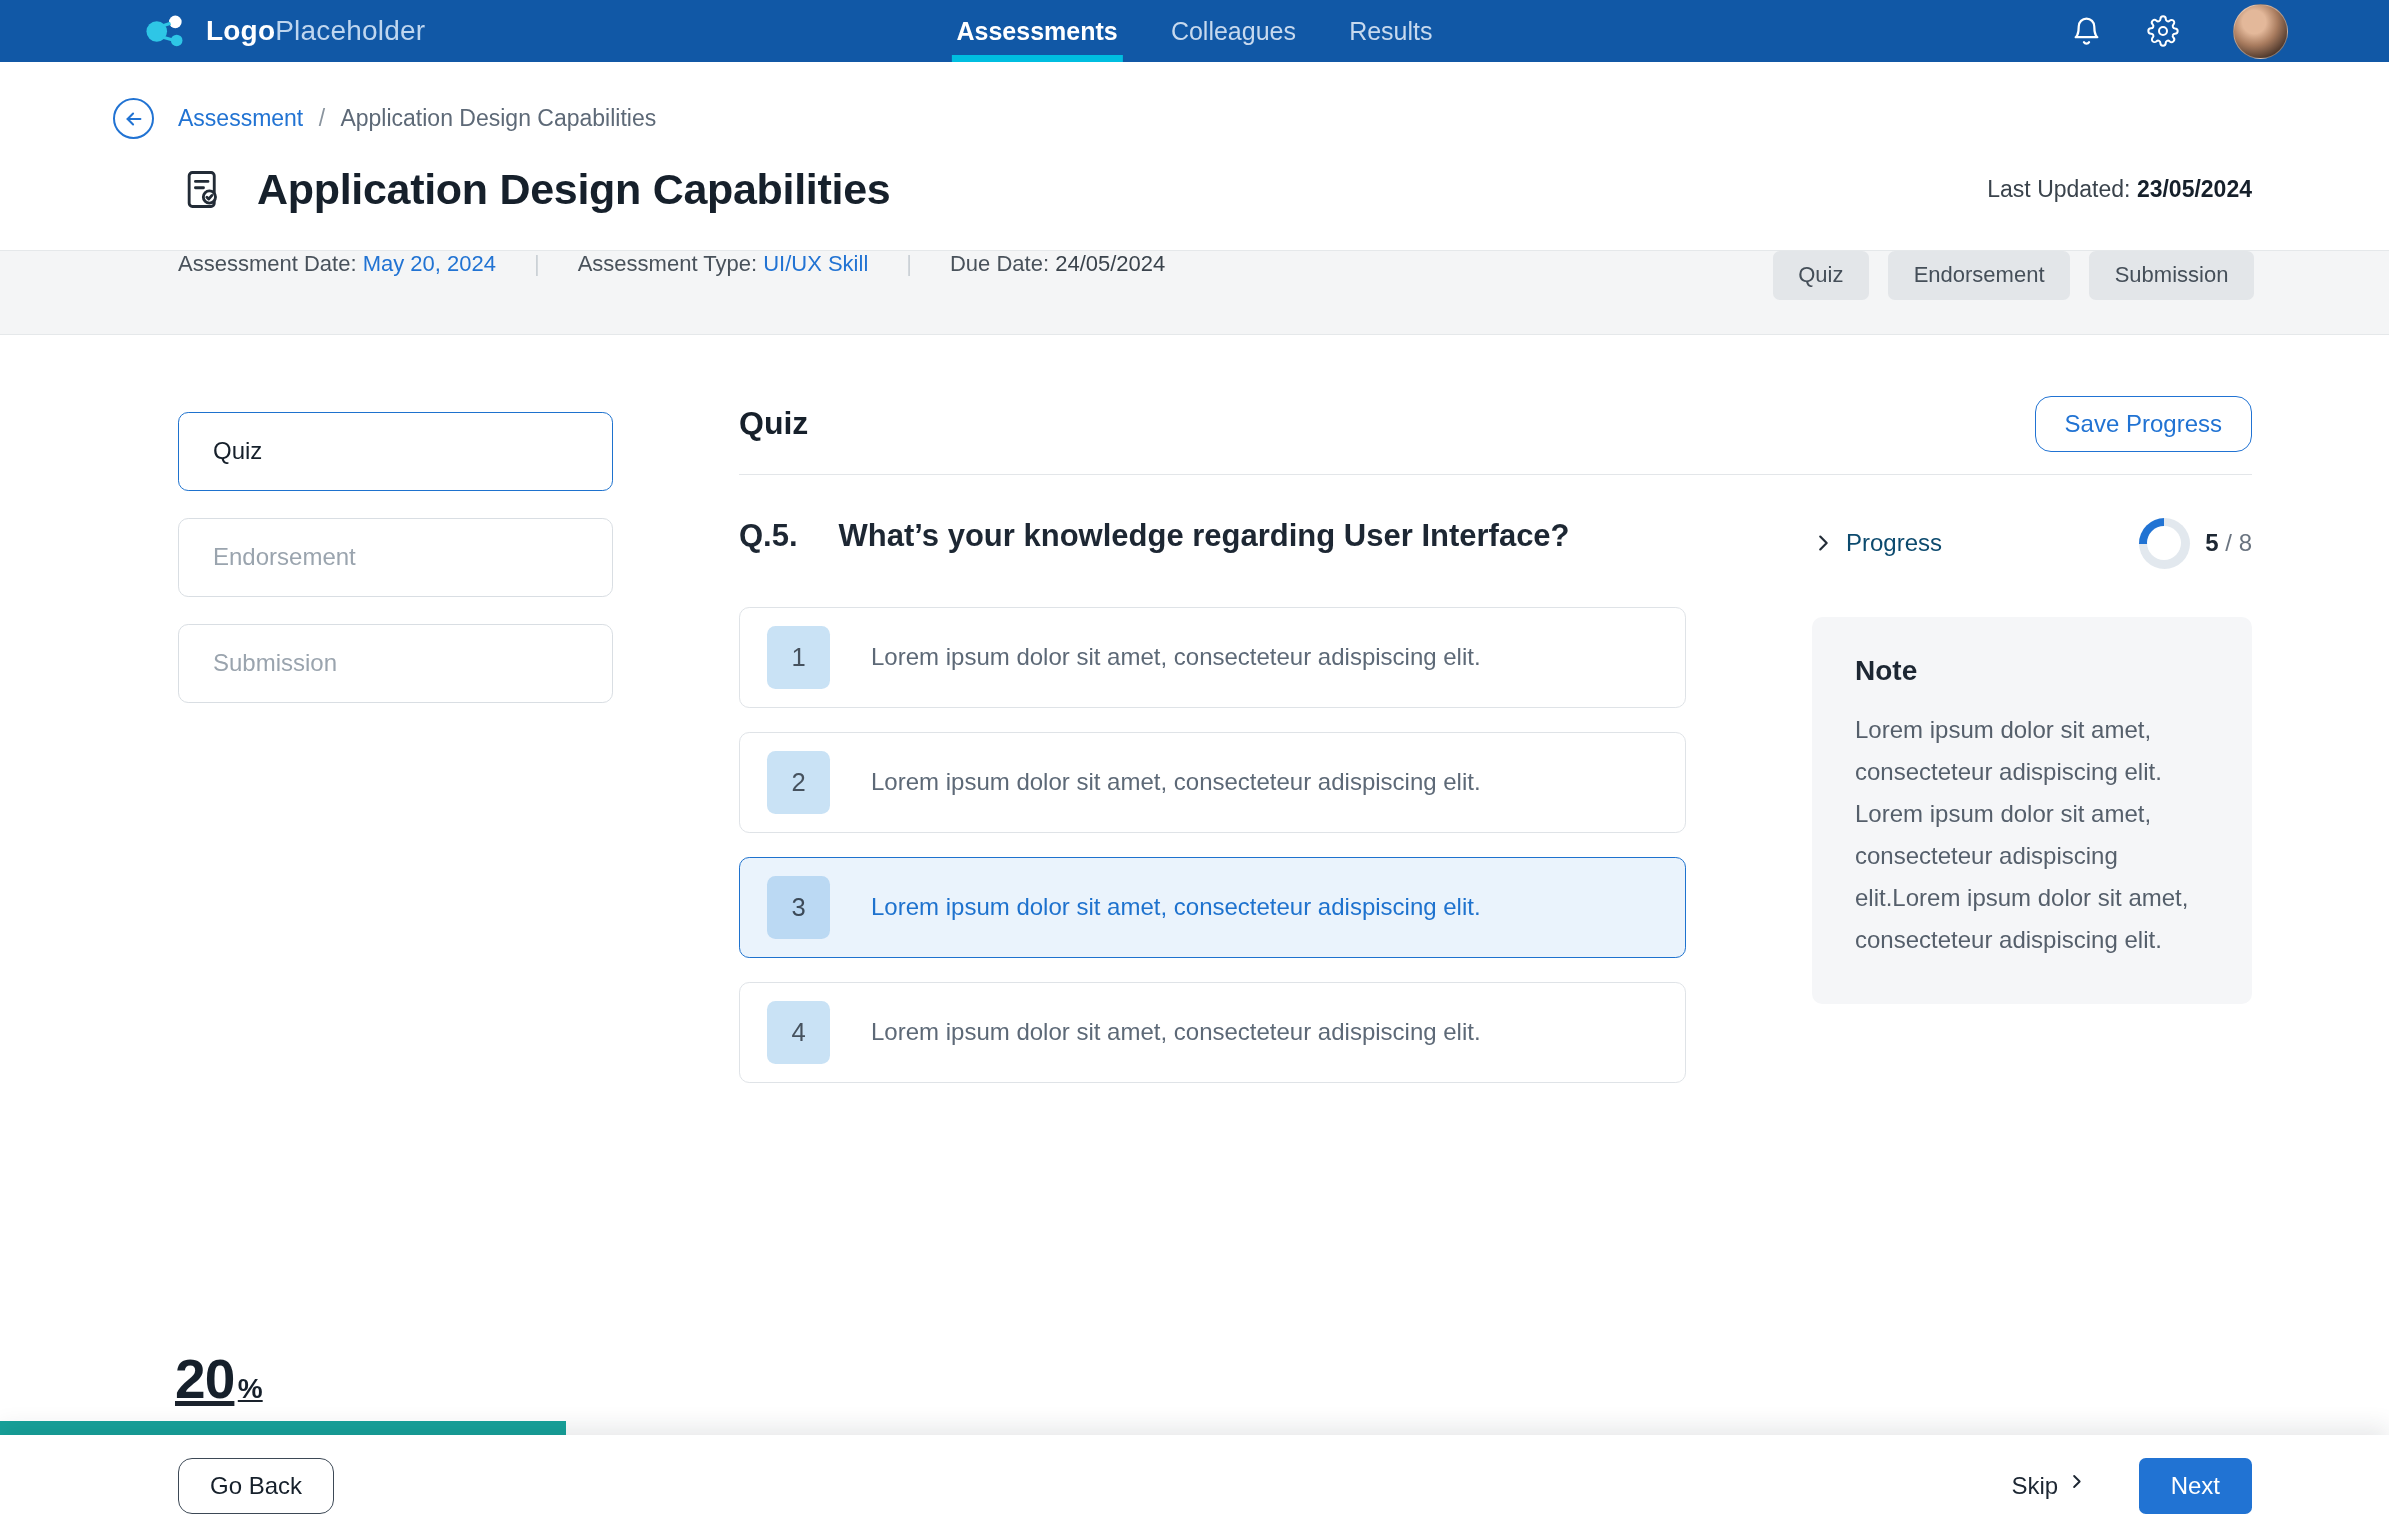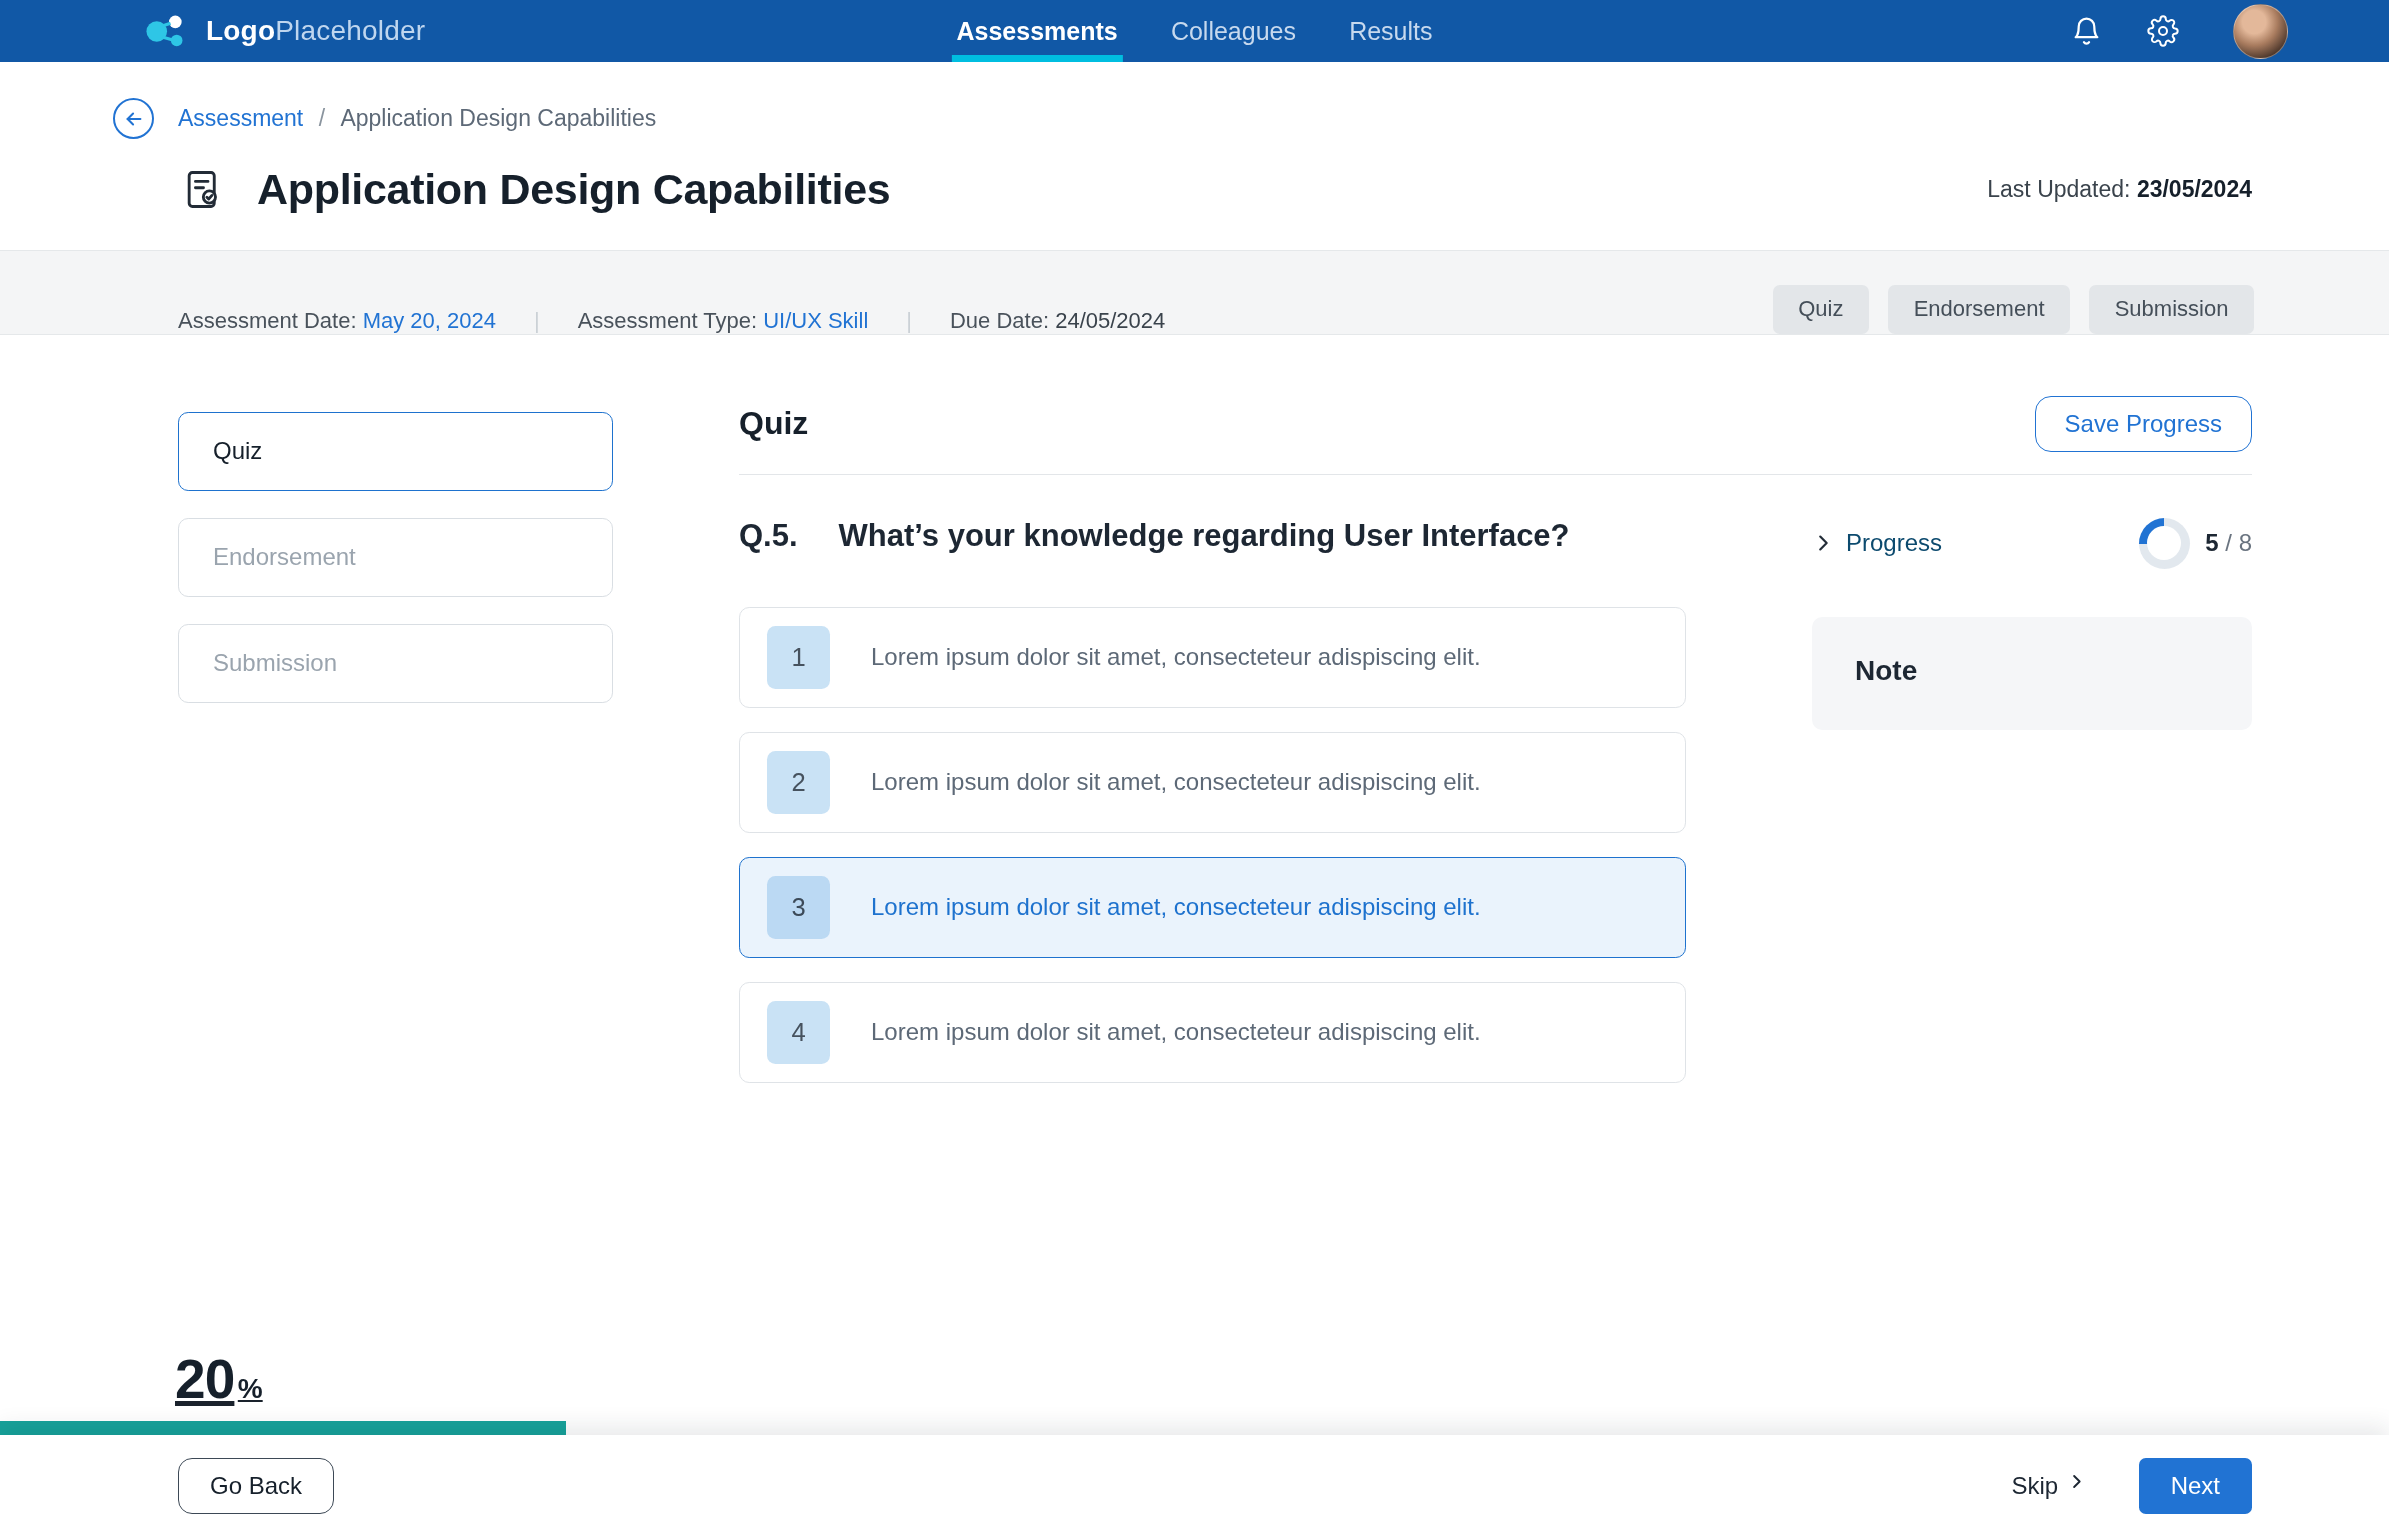--- a/index.html
+++ b/index.html
@@ -53,21 +53,21 @@
   
   .title-row { display: flex; align-items: center; padding: 25.6px 137px 36px 182px; }
   .title-icon { flex-shrink: 0; }
   .page-title { font-size: 43px; font-weight: 700; color: #16202B; margin-left: 32px; letter-spacing: -0.3px; }
   .last-updated { margin-left: auto; font-size: 23px; color: #3A434C; }
   .last-updated .value { font-weight: 700; color: #16202B; }
 
   
   .info-bar {
     height: 85px; background: #F4F5F6; border-top: 0.9px solid #E5E8EA; border-bottom: 0.9px solid #E5E8EA;
-    display: flex; align-items: flex-end; padding: 0 135px 0 178px; flex-shrink: 0;
+    display: flex; align-items: flex-start; padding: 0 135px 0 178px; flex-shrink: 0;
   }
   .info-item { font-size: 22px; color: #49525B; white-space: nowrap; }
   .info-item .blue { color: #2173D3; }
   .info-item .plain { color: #3A434C; }
   .info-divider { color: #CBD1D6; font-size: 22px; margin: 0 38px; }
   .pill-group { margin-left: auto; display: flex; gap: 19px; }
   .pill {
     height: 49px; padding: 0 25.6px; background: #E3E6E9; border-radius: 6.8px;
     display: flex; align-items: center; font-size: 22px; color: #454F59; cursor: pointer; white-space: nowrap;
   }
@@ -303,20 +303,21 @@
                 <path d="M9 5l7 7-7 7"></path>
               </svg>
             </span>
             <span class="progress-label">Progress</span>
             <div class="ring"></div>
             <span class="progress-count"><span class="current">5</span><span> / </span><span>8</span></span>
           </div>
 
           <div class="note-card">
             <div class="note-title">Note</div>
+            <div class="note-body">Lorem ipsum dolor sit amet, consecteteur adispiscing elit. Lorem ipsum dolor sit amet, consecteteur adispiscing elit.Lorem ipsum dolor sit amet, consecteteur adispiscing elit.</div>
           </div>
         </div>
 
       </div>
     </section>
   </div>
 
   <div class="percent-row">
     <span class="percent-value">20</span>
     <span class="percent-sign">%</span>

